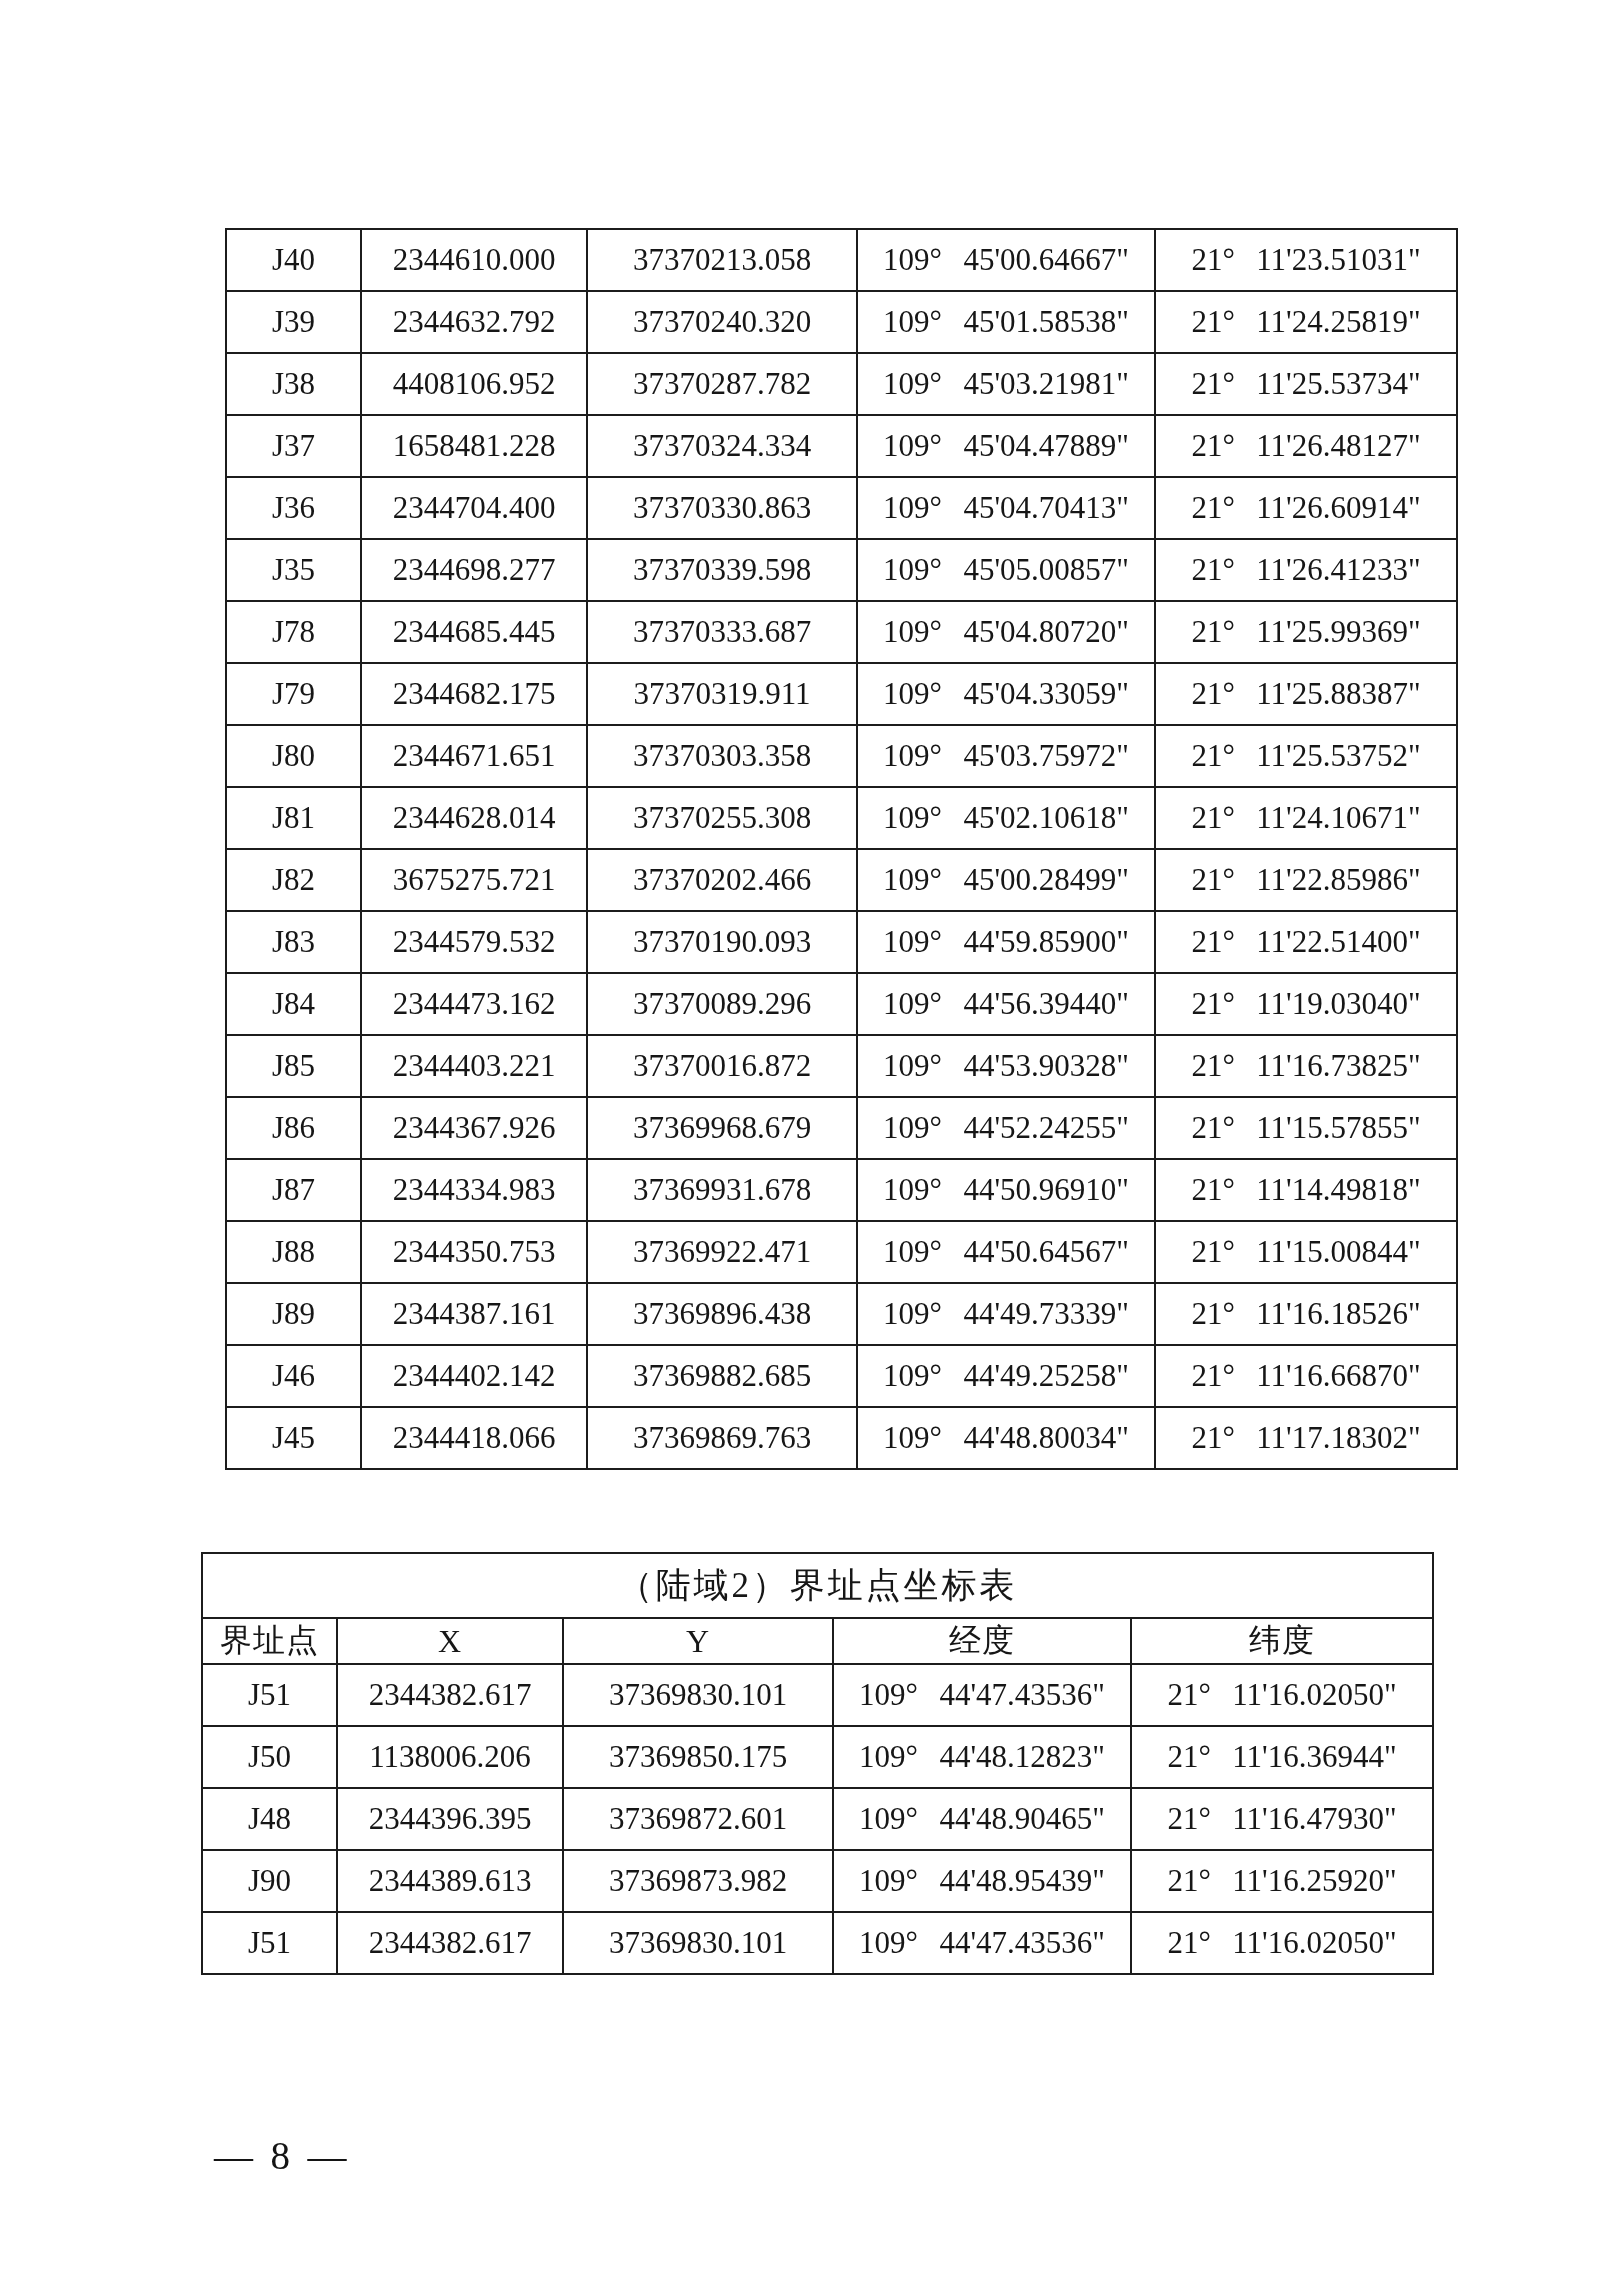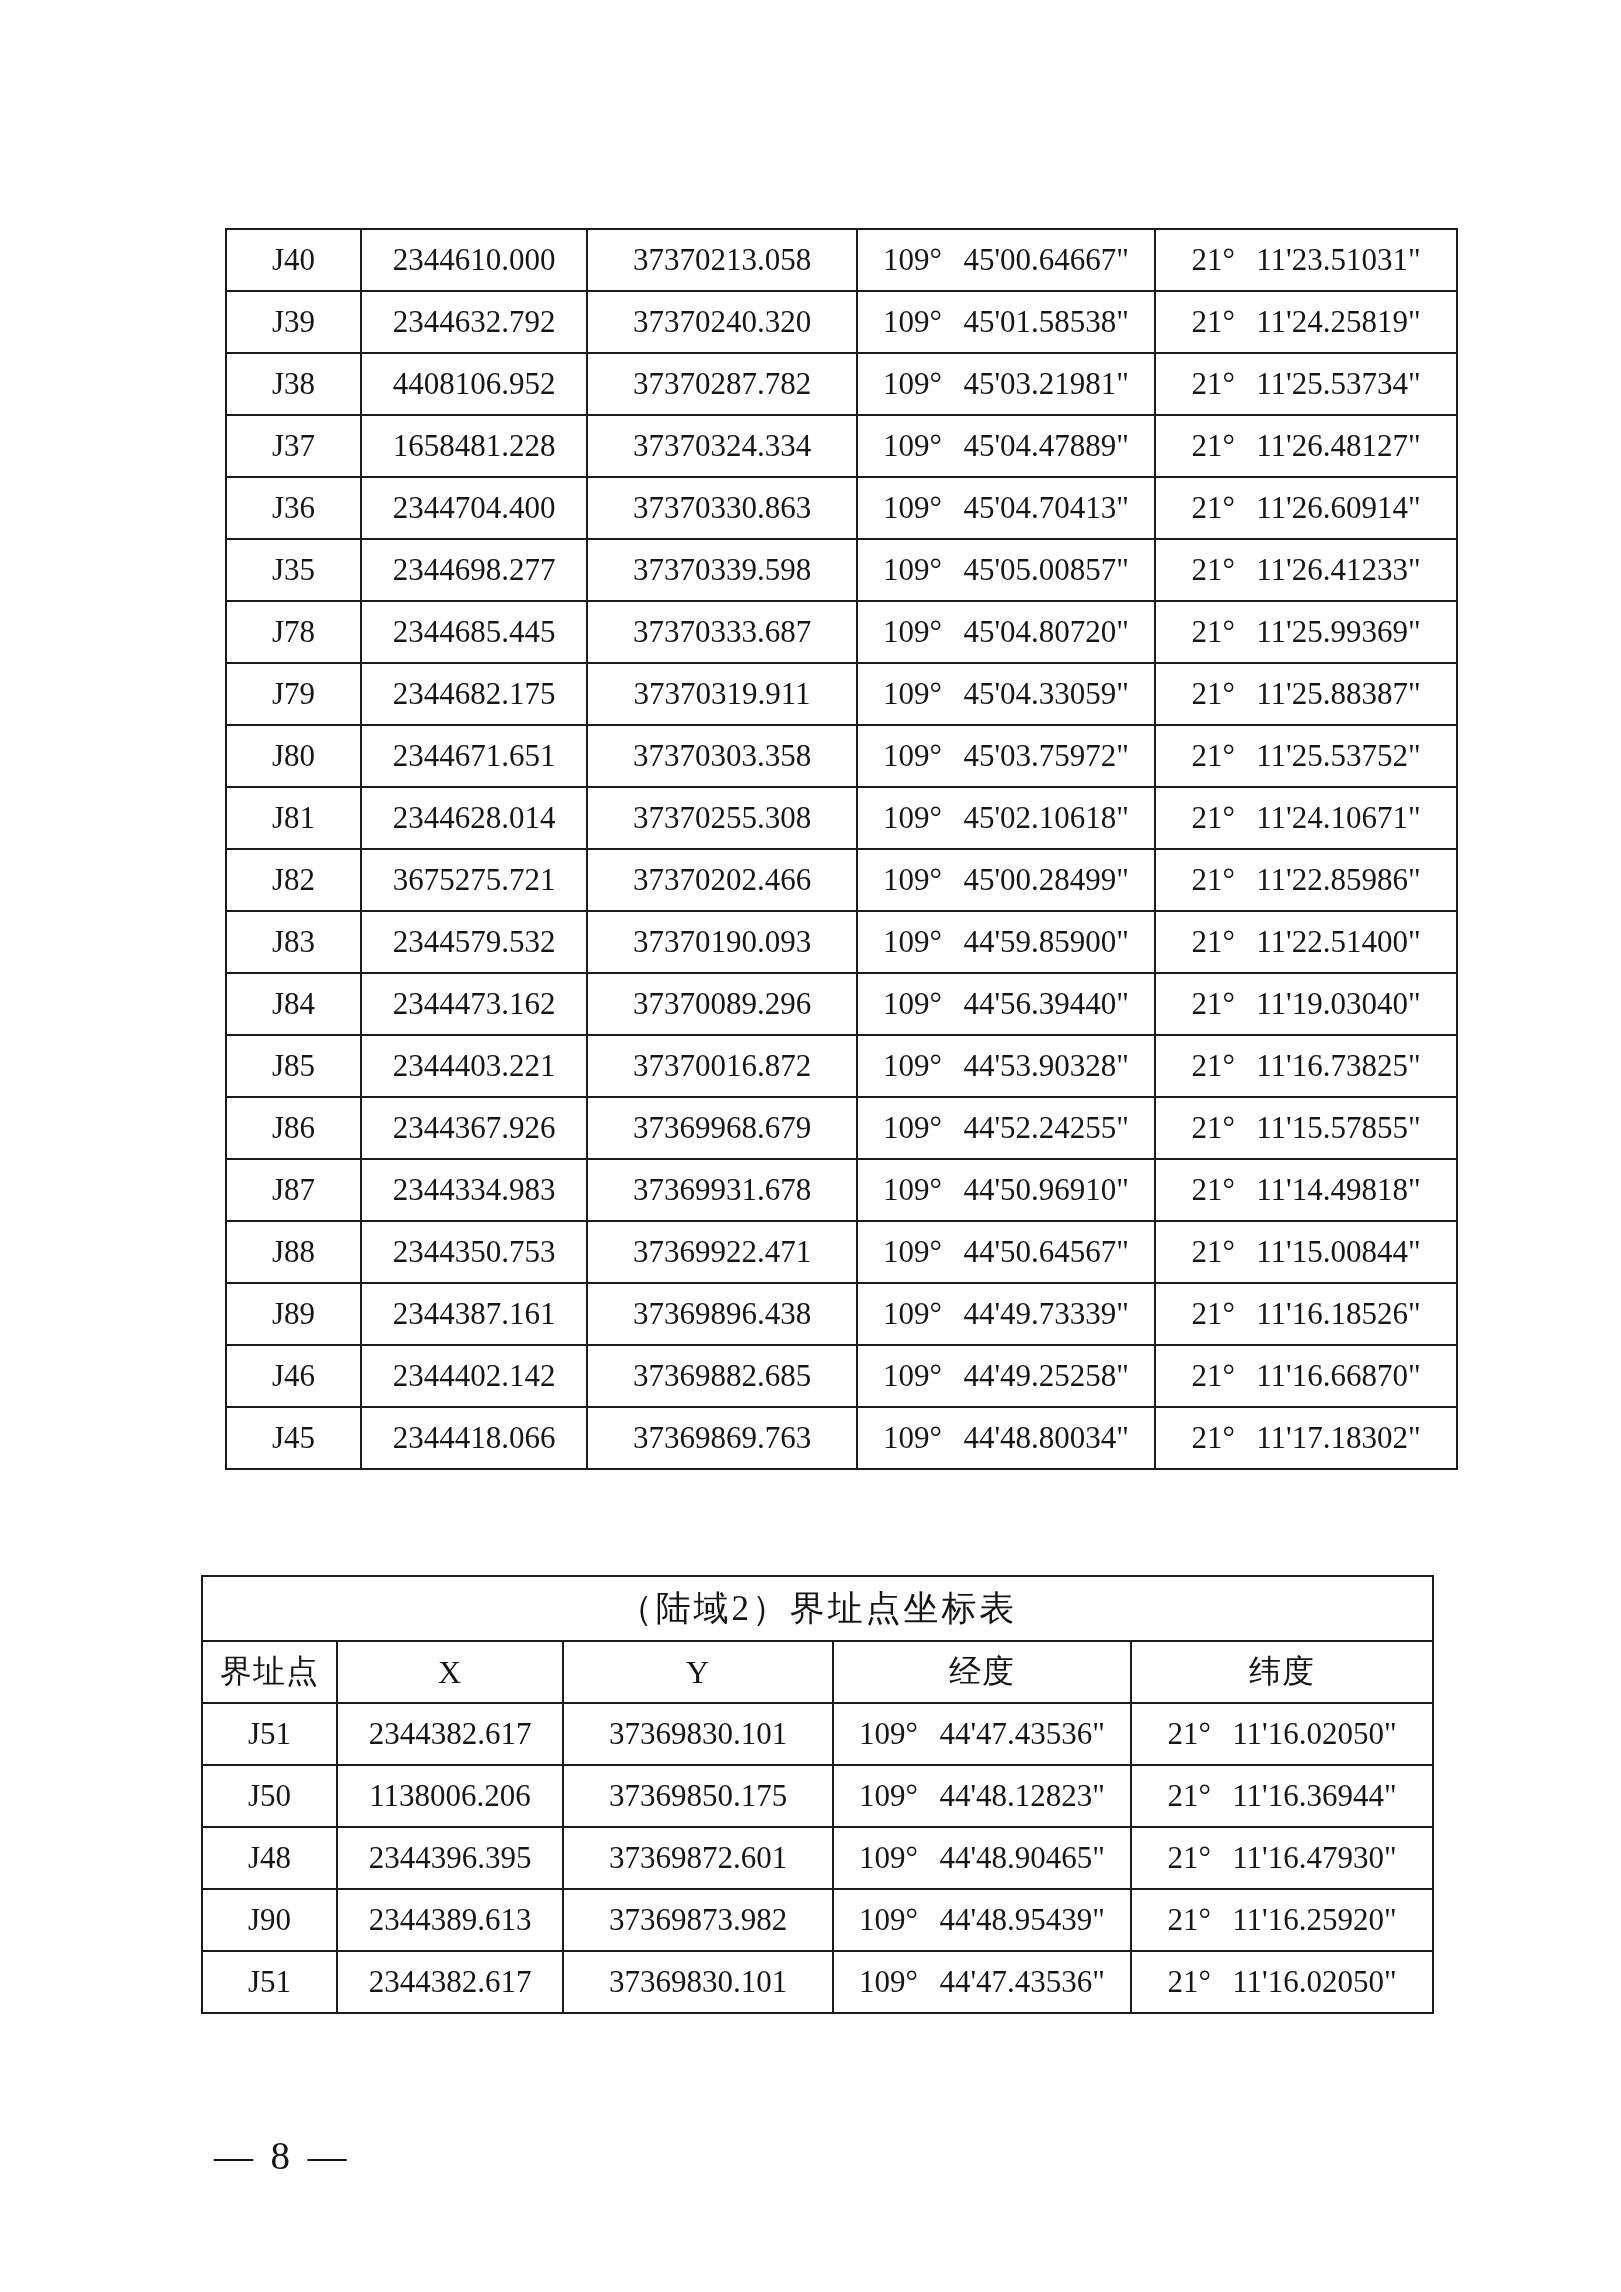--- a/index.html
+++ b/index.html
@@ -22,30 +22,30 @@
     border: 2px solid #1c1c1c;
     text-align: center;
     vertical-align: middle;
     font-size: 31px;
     height: 62px;
     padding: 0;
     overflow: hidden;
     white-space: nowrap;
   }
   #table-land1 { top: 228px; margin-left: 24px; }
-  #table-land2 { top: 1552px; margin-top: 23px; }
+  #table-land2 { top: 1552px; }
   td.dms { word-spacing: 13.7px; }
   tr.title-row td {
     height: 65px;
     font-size: 35px;
     letter-spacing: 2.9px;
     border-bottom: 2px solid #1c1c1c;
   }
   tr.header-row td {
-    height: 62px;
+    height: 46px;
     font-size: 32px;
     letter-spacing: 1px;
     border-bottom: 2.9px solid #1c1c1c;
   }
   .page-footer {
     position: absolute;
     left: 214px;
     top: 2133px;
     font-size: 39px;
     letter-spacing: 3.9px;

